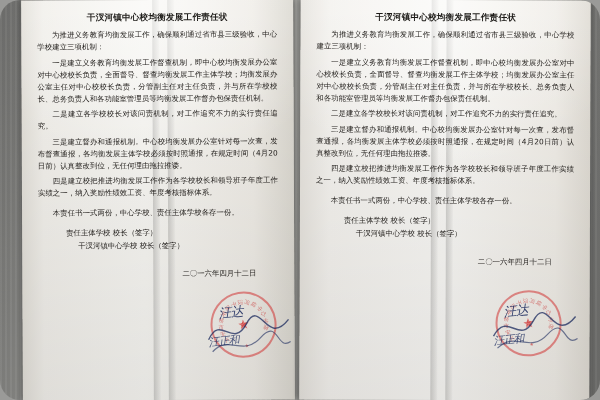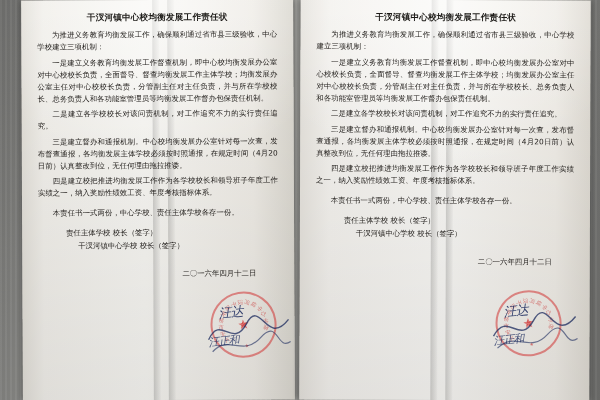--- a/index.html
+++ b/index.html
@@ -13,20 +13,21 @@
     background: #9a9a98;
     font-family: "DejaVu Sans", sans-serif;
   }
   #page {
     position: relative;
     width: 600px;
     height: 400px;
     background:
       linear-gradient(100deg, #6e6e6c 0%, #8d8d8a 18%, #a3a39f 40%, #8a8a87 70%, #6b6b69 100%);
     overflow: hidden;
+    border-radius: 20px;
   }
   
   #page::before {
     content: "";
     position: absolute;
     inset: 0;
     background:
       repeating-linear-gradient(90deg, rgba(255,255,255,0.035) 0 2px, rgba(0,0,0,0.03) 2px 5px);
     pointer-events: none;
   }

